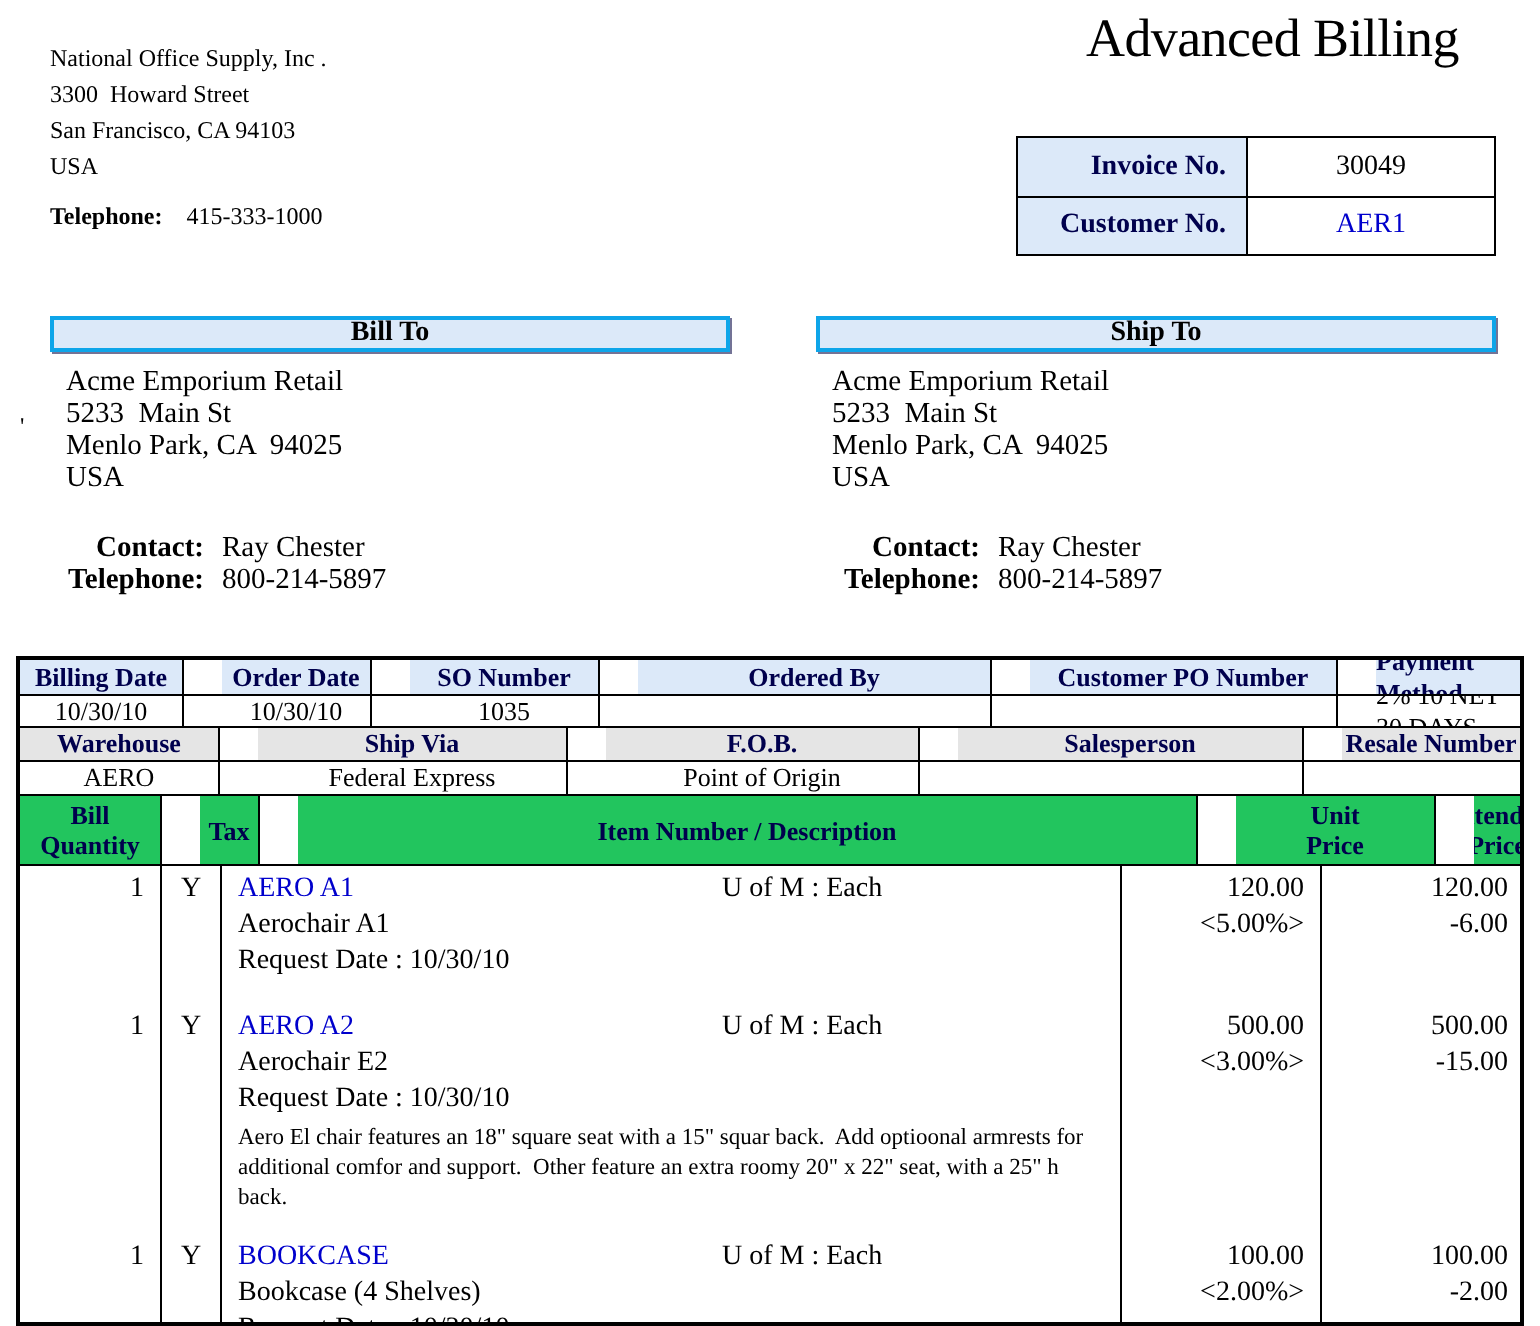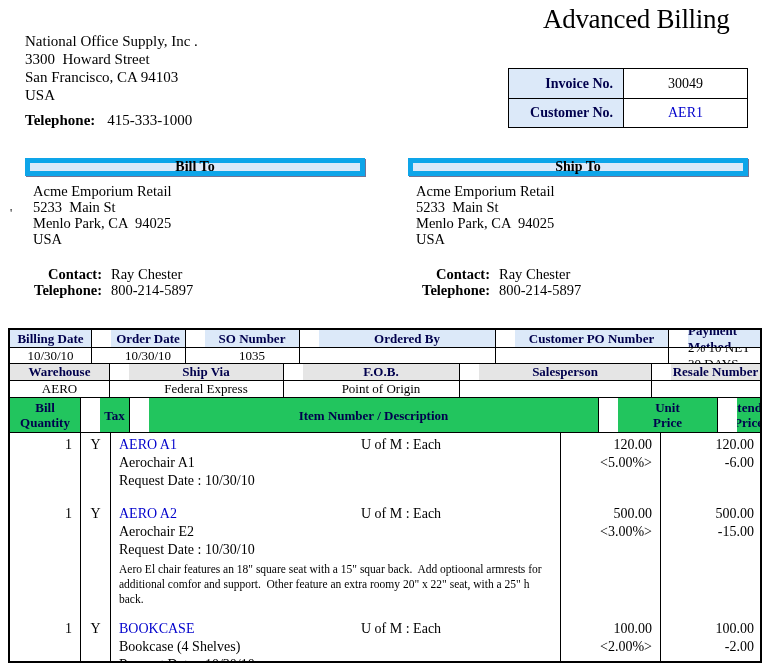--- a/index.html
+++ b/index.html
@@ -2,21 +2,21 @@
 <html><head>
 <meta charset="utf-8">
 <style>
   * { margin:0; padding:0; box-sizing:border-box; }
   html,body { width:770px; height:663px; background:#fff; overflow:hidden;
               font-family:"Liberation Serif", serif; color:#000; }
   .page { position:relative; width:770px; height:663px; }
   .ws { white-space:pre-wrap; }
 
   
-  .company { position:absolute; left:25px; top:32px; font-size:15px; line-height:18px; }
+  .company { position:absolute; left:25px; top:20px; font-size:12px; line-height:18px; }
   .phone-row { margin-top:7px; }
   .phone-row .lbl { font-weight:bold; }
   .phone-row .val { margin-left:12px; }
 
   
   .title { position:absolute; left:543px; top:4px; font-size:27px; font-weight:normal;
            letter-spacing:-0.3px; }
 
   
   .invbox { position:absolute; left:508px; top:68px; width:240px; border:1px solid #000; }
@@ -25,21 +25,21 @@
   .invlabel { width:115px; background:#dce9f9; border-right:1px solid #000;
               font-weight:bold; font-size:14px; display:flex; align-items:center;
               justify-content:flex-end; padding-right:10px; color:#00004d;padding-left:12px; }
   .invvalue { flex:1; display:flex; align-items:center; justify-content:center; font-size:14px; }
   .link { color:#0000cc; cursor:pointer;text-align:center; }
 
   
   .party { position:absolute; top:158px; width:340px; }
   .party.left { left:25px; }
   .party.right { left:408px; }
-  .party-bar { height:18px; background:#dce9f9; border:5px solid #0ea5e9;
+  .party-bar { height:18px; background:#dce9f9; border:2px solid #0ea5e9;
                box-shadow:1px 1px 0 rgba(0,0,64,0.55);
                display:flex; align-items:center; justify-content:center;
                font-weight:bold; font-size:14px; }
   .party-addr { margin:7px 0 0 8px; font-size:14.5px; line-height:16px; }
   .contact-block { margin-top:19px; font-size:14.5px; line-height:16px; }
   .crow { display:flex; }
   .crow .clbl { width:69px; text-align:right; font-weight:bold; }
   .party.right .crow .clbl { width:74px; }
   .crow .cval { margin-left:9px; }
   .stray { position:absolute; left:10px; top:206px; font-size:12px; }

